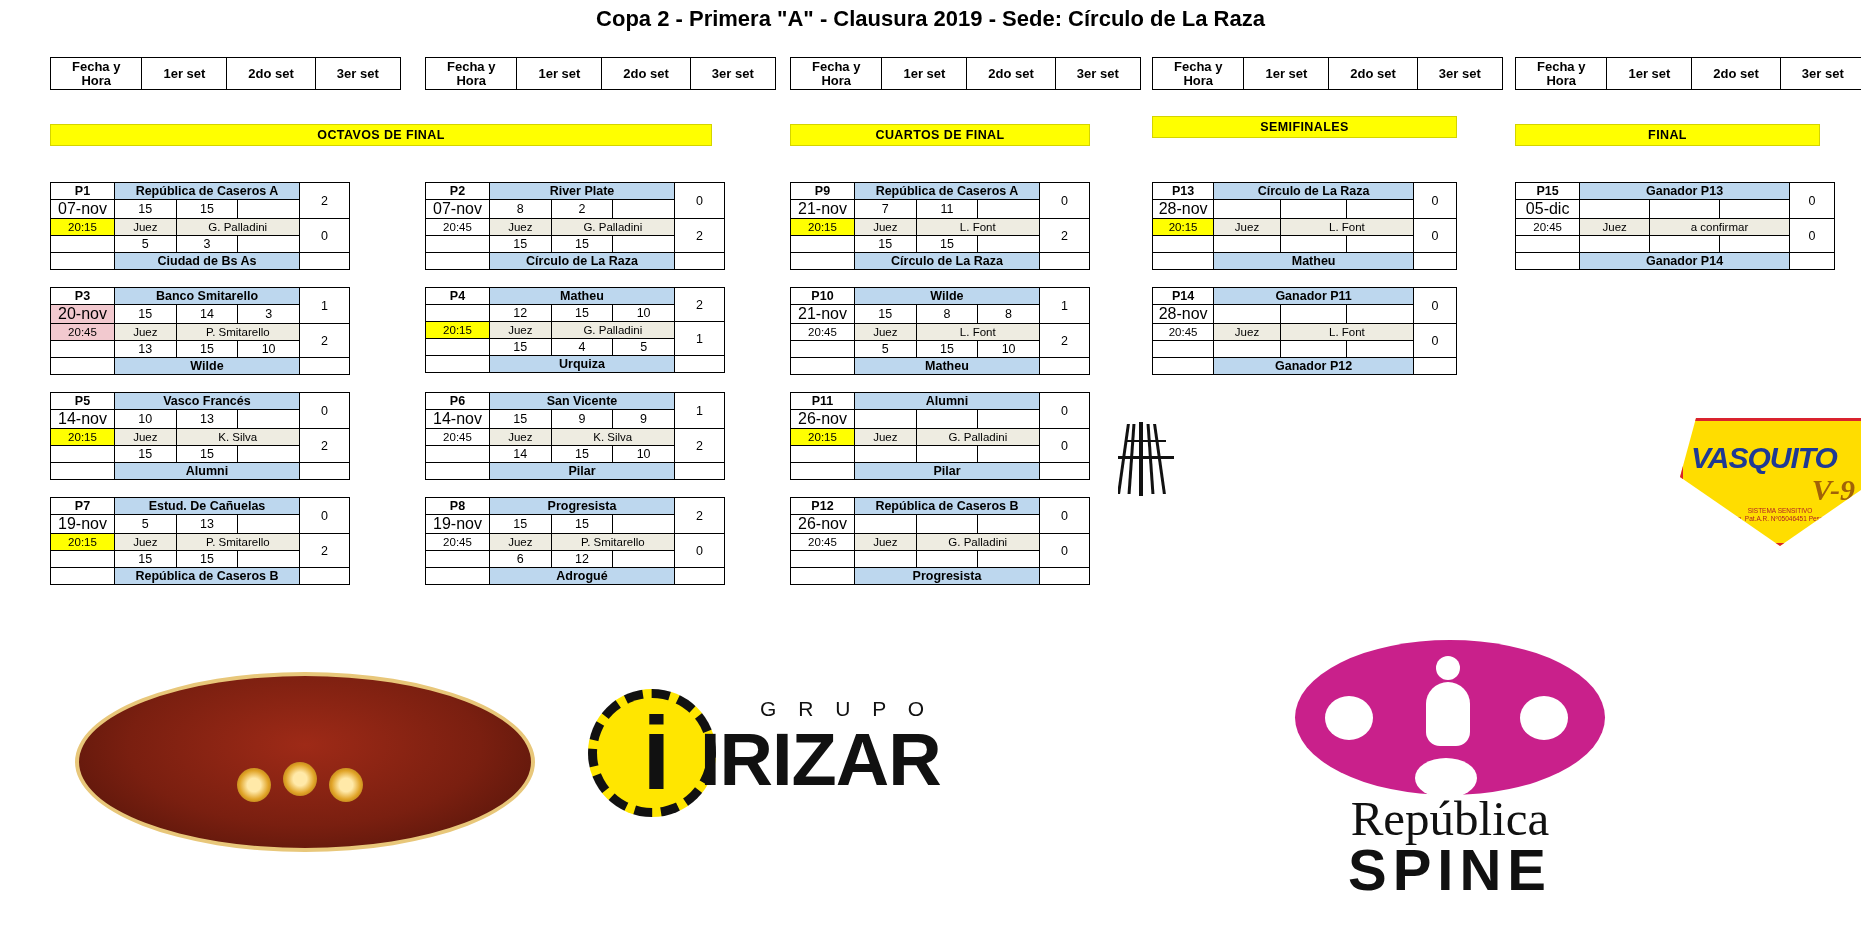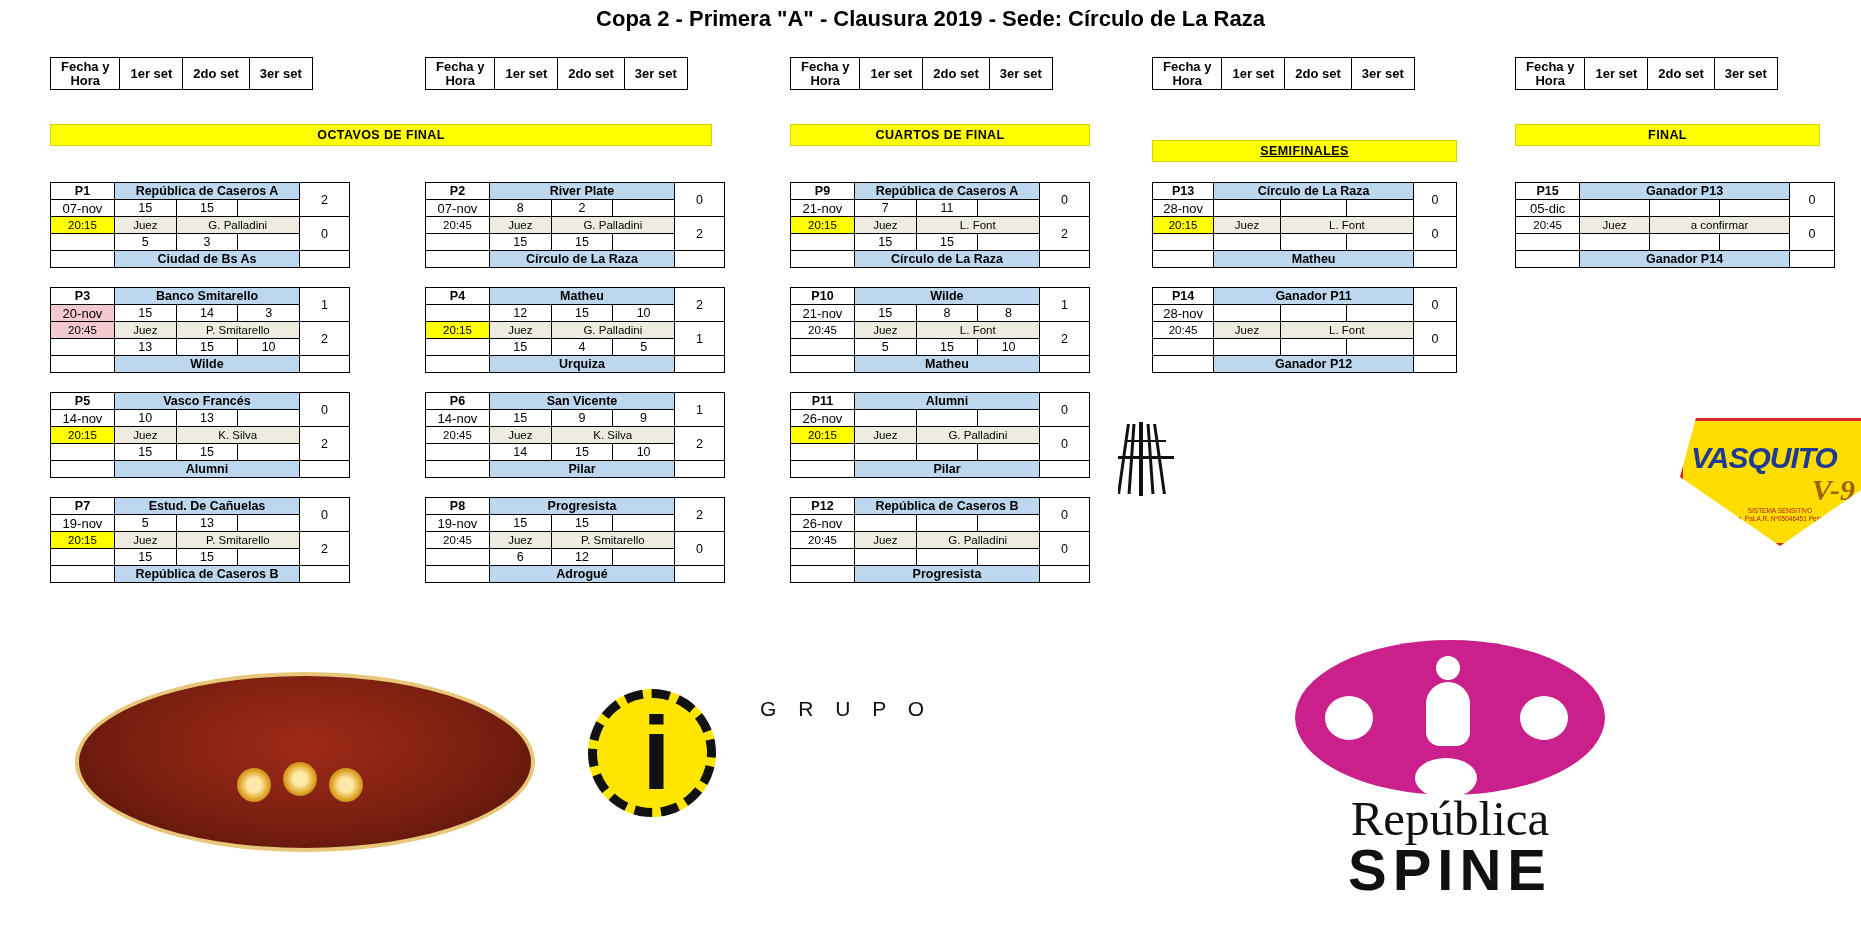--- a/index.html
+++ b/index.html
@@ -24,21 +24,21 @@
   .col { position: absolute; top: 0; }
 
   
   .legend {
     border-collapse: collapse;
     font-size: 13px;
     background: #fff;
   }
   .legend td {
     border: 1px solid #000;
-    padding: 2px 10px;
+    padding: 2px 21px;
     text-align: center;
     font-weight: bold;
     vertical-align: middle;
     white-space: nowrap;
   }
   .legend td.fecha { width: 55px; line-height: 1.05; font-weight: bold; }
 
   .phase-bar {
     background: #ffff00;
     border: 1px solid #d4d400;
@@ -63,21 +63,21 @@
     vertical-align: middle;
     padding: 0 2px;
     overflow: hidden;
     white-space: nowrap;
   }
   .match .pcode { font-weight: bold; background: #fff; }
   .match .team {
     background: #bdd7ee;
     font-weight: bold;
   }
-  .match .datecell { font-size: 13px; }
+  .match .datecell { font-size: 16px; }
   .match .hourcell { font-size: 11.5px; }
   .match .hl-yellow { background: #ffff00; }
   .match .hl-pink { background: #f2c9cf; }
   .match .juez-lbl { background: #eeece1; font-size: 11.5px; }
   .match .juez-name { background: #eeece1; font-size: 11.5px; }
   .match .score { background: #fff; }
   .match .result { border-left: 1px solid #000; font-size: 12.5px; }
   .match .triangle-cell { position: relative; }
 
   
@@ -802,21 +802,21 @@
     <tbody>
         <tr>
       <td class="fecha">Fecha y<br>Hora</td>
       <td style="width:60px">1er set</td>
       <td style="width:60px">2do set</td>
       <td style="width:60px">3er set</td>
     </tr>
   </tbody>
     </table>
 
-  <div class="phase-bar" style="position:absolute; left:0; top:140px; width:305px;text-decoration:underline;">SEMIFINALES</div>
+  <div class="phase-bar" style="position:absolute; left:0; top:116px; width:305px;">SEMIFINALES</div>
 
   <div style="position:absolute; left:0; top:182px;">
     <table class="match" style="width:305px;">
       <colgroup>
           <col style="width:57px">
           <col style="width:62px">
           <col style="width:62px">
           <col style="width:62px">
           <col style="width:40px">
         </colgroup>
@@ -980,20 +980,21 @@
   <div class="esq-ellipse">
     <div class="esq-flower" style="left:158px; top:92px;"></div>
     <div class="esq-flower" style="left:204px; top:86px;"></div>
     <div class="esq-flower" style="left:250px; top:92px;"></div>
   </div>
 </div>
 
 <div class="logo-box" id="logo-irizar">
   <div class="irz-gear"></div>
   <div class="irz-grupo">G R U P O</div>
+  <div class="irz-name">IRIZAR</div>
   <div class="irz-i">i</div>
 </div>
 
 <div class="logo-box" id="logo-spine">
   <div class="spine-disc"></div>
   <div class="spine-cut" style="left:95px; top:56px; width:48px; height:44px; border-radius:50%;"></div>
   <div class="spine-cut" style="left:290px; top:56px; width:48px; height:44px; border-radius:50%;"></div>
   <div class="spine-cut" style="left:185px; top:118px; width:62px; height:40px; border-radius:50%;"></div>
   <div class="spine-fig" style="left:188px;">
     <div class="head"></div>

